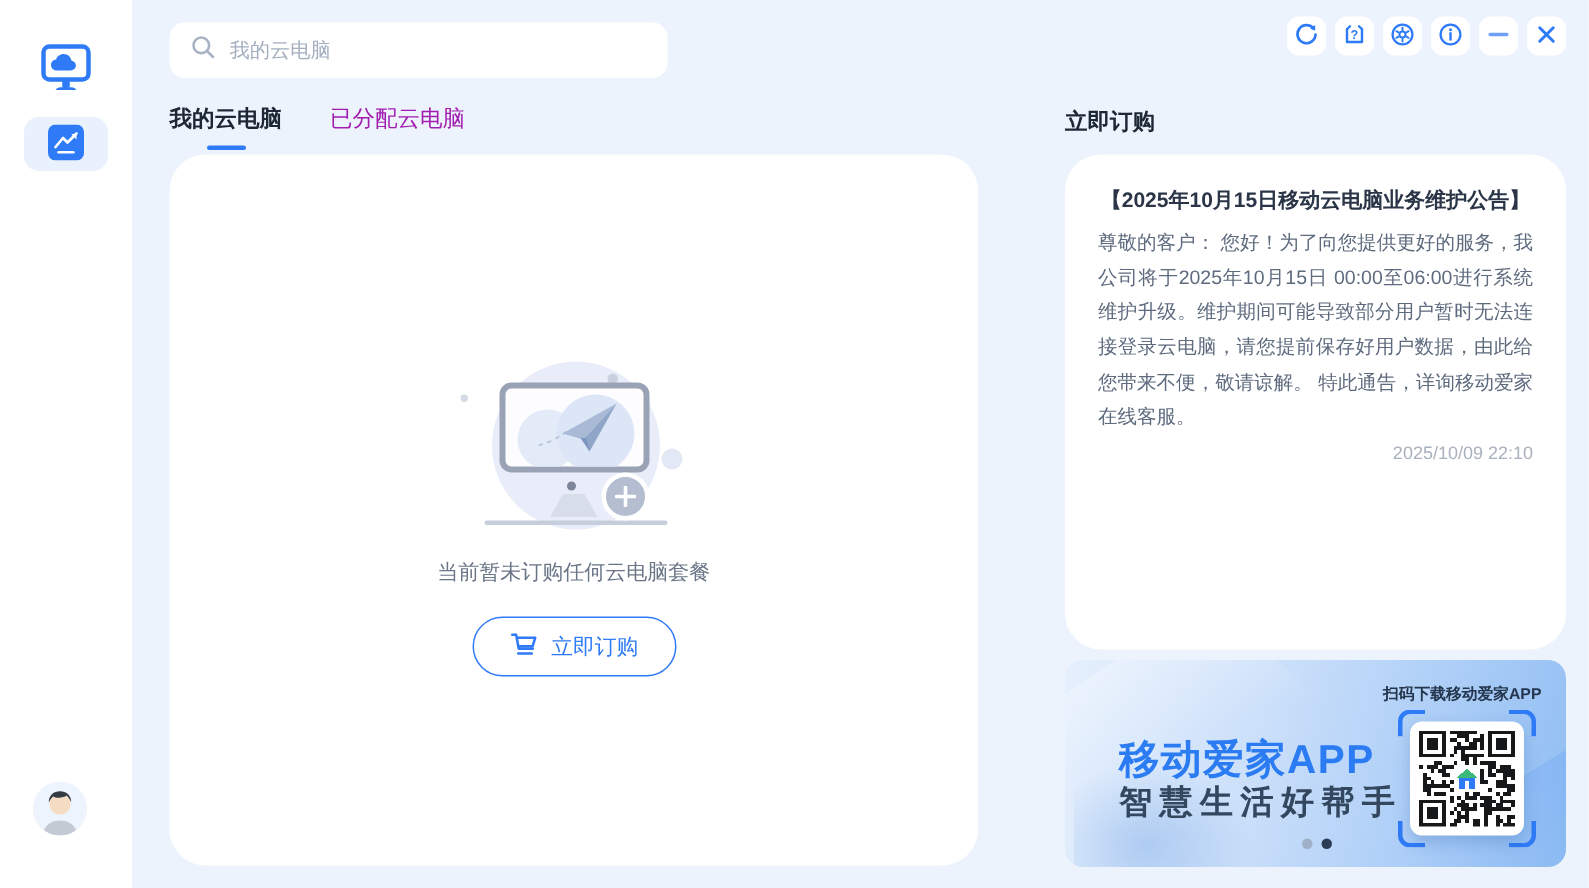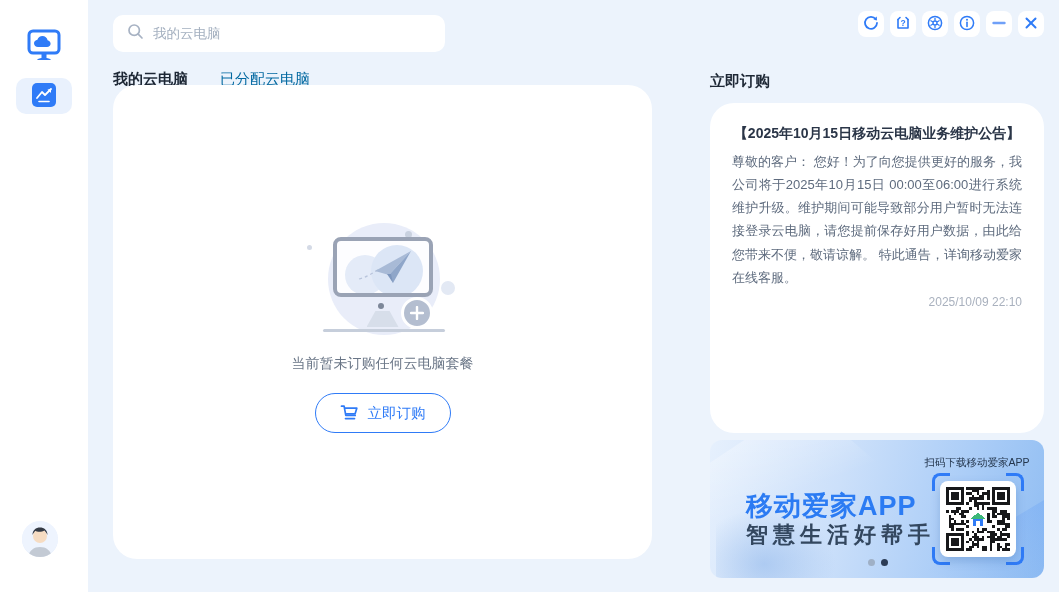--- a/index.html
+++ b/index.html
@@ -22,28 +22,28 @@
   .search-bar input { border:none; outline:none; flex:1; font-size:13.5px; color:#333; background:transparent; }
   .search-bar input::placeholder { color:#A3AFBF; }
 
   .top-actions { position:absolute; right:15px; top:11px; display:flex; gap:6px; }
   .icon-btn { width:26px; height:26px; background:#fff; border:none; border-radius:8px;
               display:flex; align-items:center; justify-content:center; cursor:pointer; }
 
   
   .tabs { position:absolute; left:113px; top:70px; display:flex; gap:32px; align-items:flex-start; }
   .tab { cursor:pointer; text-align:center; }
-  .tab .lbl { font-size:15px; color:#0369a1; }
+  .tab .lbl { font-size:15px; color:#a21caf; }
   .tab.active .lbl { color:#1D2735; font-weight:bold; }
   .tab .ind { width:26px; height:3px; border-radius:2px; background:transparent; margin:8px auto 0; }
   .tab.active .ind { background:#2F7BF7; }
 
   
   .panel { position:absolute; background:#fff; border-radius:24px; }
-  .main-panel { left:113px; top:85px; width:539px; height:474px; }
+  .main-panel { left:113px; top:103px; width:539px; height:474px; }
 
   
   .empty { position:absolute; left:50%; top:126px; transform:translateX(-50%); width:300px; text-align:center; }
   .illus { position:relative; width:200px; height:128px; margin:0 auto; }
   .illus .bgc { position:absolute; left:45px; top:12px; width:112px; height:112px; border-radius:50%; background:#E9EDF9; }
   .illus .dot-a { position:absolute; left:24px; top:34px; width:5px; height:5px; border-radius:50%; background:#D4DAE6; }
   .illus .dot-b { position:absolute; left:122px; top:20px; width:7px; height:7px; border-radius:50%; background:#C9D1DF; }
   .illus .dot-c { position:absolute; left:158px; top:70px; width:14px; height:14px; border-radius:50%; background:#E3E9F4; }
   .illus .monitor { position:absolute; left:50px; top:26px; width:100px; height:60px; background:#FDFDFF;
                     border:4px solid #9AA3B5; border-radius:8px; overflow:hidden; }
@@ -72,21 +72,21 @@
   .banner::before { content:""; position:absolute; left:-30px; top:-40px; width:260px; height:150px;
             background:linear-gradient(160deg,rgba(255,255,255,.55) 0%,rgba(255,255,255,0) 55%);
             clip-path:polygon(0 55%,48% 0,100% 78%,100% 100%,0 100%); }
   .banner::after { content:""; position:absolute; right:-20px; bottom:-30px; width:200px; height:120px;
             background:linear-gradient(200deg,rgba(47,123,247,.18),rgba(47,123,247,0) 70%);
             clip-path:polygon(100% 0,100% 100%,0 100%); }
   .banner .deskshape { position:absolute; left:6px; bottom:0; width:120px; height:70px;
             background:radial-gradient(ellipse at 40% 80%,rgba(125,170,230,.45) 0%,rgba(125,170,230,0) 70%); }
   .banner-title { position:absolute; left:36px; top:48px; font-size:27px; font-weight:bold; color:#2B7BF3; letter-spacing:1px; z-index:2; }
   .banner-sub { position:absolute; left:36px; top:80px; font-size:22px; font-weight:bold; color:#33475F; letter-spacing:5px; z-index:2;font-family:Liberation Mono, monospace; }
-  .qr-caption { position:absolute; left:212px; top:16px; width:110px; text-align:center; font-size:10.5px; font-weight:normal; color:#24364D; z-index:2; }
+  .qr-caption { position:absolute; left:212px; top:16px; width:110px; font-size:10.5px; font-weight:bold; color:#24364D; z-index:2; }
   .qr-frame { position:absolute; left:222px; top:33px; width:92px; height:92px; z-index:2; }
   .qr-frame .ck { position:absolute; width:18px; height:18px; border:3px solid #2F7BF7; }
   .qr-frame .tl { left:0; top:0; border-right:none; border-bottom:none; border-top-left-radius:8px; }
   .qr-frame .tr { right:0; top:0; border-left:none; border-bottom:none; border-top-right-radius:8px; }
   .qr-frame .bl { left:0; bottom:0; border-right:none; border-top:none; border-bottom-left-radius:8px; }
   .qr-frame .br { right:0; bottom:0; border-left:none; border-top:none; border-bottom-right-radius:8px; }
   .qr-box { position:absolute; left:8px; top:8px; width:76px; height:76px; background:#fff; border-radius:8px;
             box-shadow:0 4px 10px rgba(40,90,160,.25); display:flex; align-items:center; justify-content:center; }
   .dots { position:absolute; left:158px; top:119px; display:flex; gap:6px; z-index:2; }
   .dots .d { width:7px; height:7px; border-radius:50%; cursor:pointer; }

